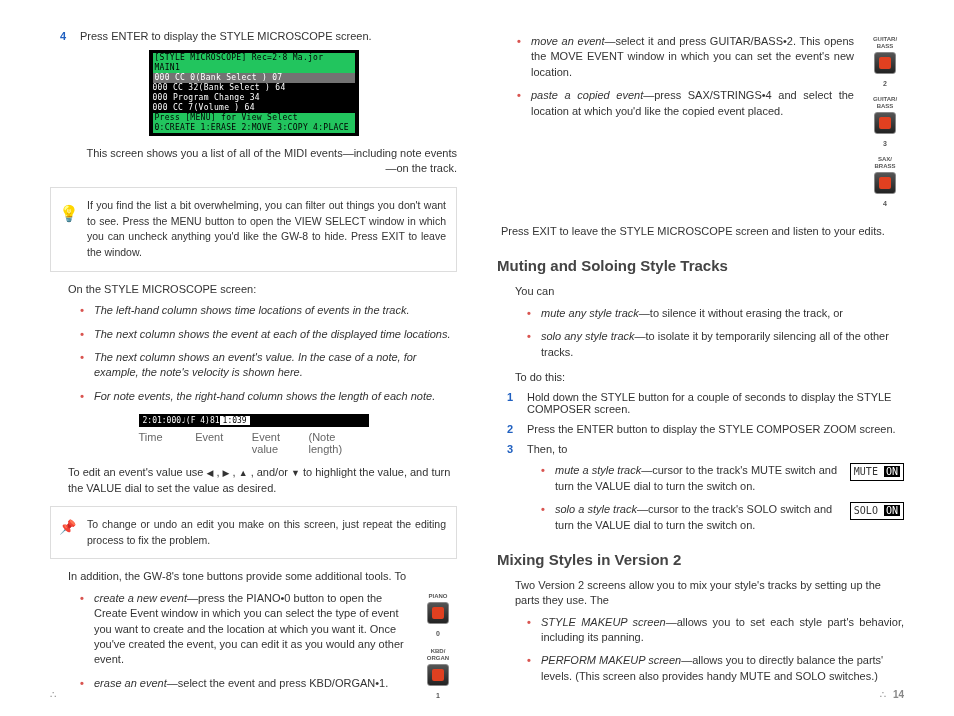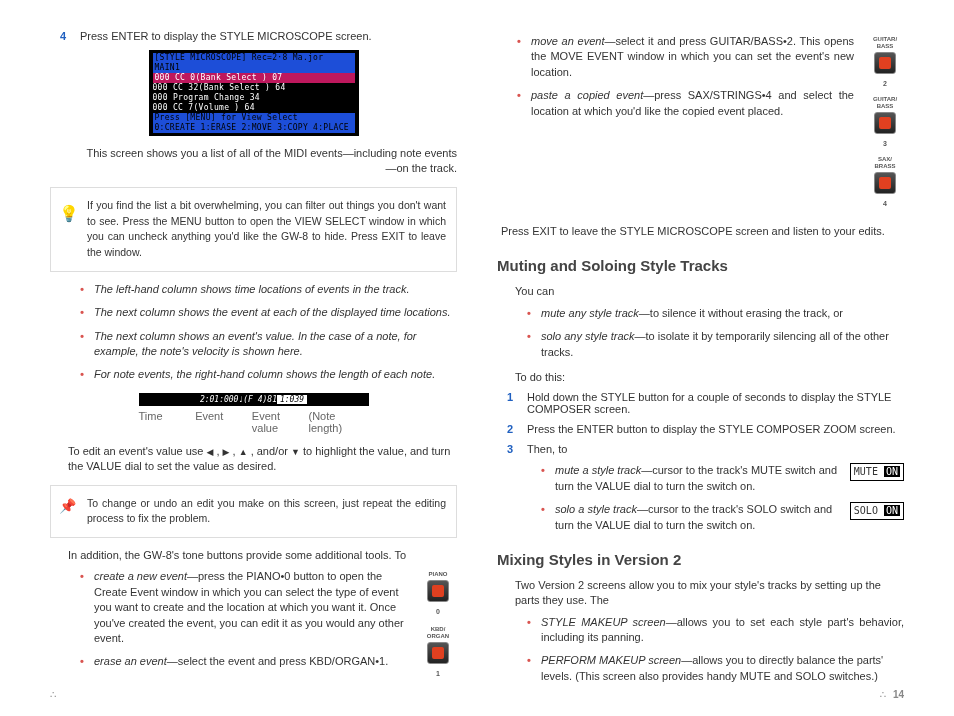--- a/index.html
+++ b/index.html
@@ -16,33 +16,33 @@
   .columns { display: flex; gap: 40px; }
   .col { flex: 1; min-width: 0; }
   .step-line { display: flex; margin-bottom: 8px; }
   .step-num { color: #2060c0; font-weight: bold; width: 30px; flex-shrink:0; padding-left:10px;}
   .step-txt { flex: 1; }
   .lcd {
     width: 210px; margin: 8px auto 10px auto; background:#000;
     font-family: monospace; font-size:8px; line-height:10px; color:#fff;
     padding:3px 4px; letter-spacing:0.3px;
   }
-  .lcd-inv { background:#1d4ed8; color:#000; display:block; padding:0 2px;}
+  .lcd-inv { background:#22c55e; color:#000; display:block; padding:0 2px;}
   .indent-p { margin-left: 32px; margin-bottom:10px; line-height:1.4;text-align:right;}
   .tip-box { border:1px solid #ddd; padding:10px 10px 10px 36px; margin:10px 0; position:relative; font-size:10.5px; line-height:1.5; text-align:justify;}
   .tip-box .bulb { position:absolute; left:8px; top:14px; font-size:16px;}
   .tip-box .pin { position:absolute; left:8px; top:10px; font-size:14px; color:#888;}
   .body-p { margin:10px 0 6px 18px; line-height:1.4;}
   ul.bullets { list-style:none; margin:4px 0 10px 30px;}
   ul.bullets > li { position:relative; padding-left:14px; margin-bottom:8px; line-height:1.4;}
   ul.bullets > li::before { content:"•"; position:absolute; left:0; color:#d9534f; font-weight:bold;}
   ul.bullets.sub { margin-left:44px; }
   .ital { font-style: italic; }
   h2 { font-family: "Trebuchet MS", sans-serif; font-size:15px; color:#444; margin:18px 0 8px 0; font-weight:bold;}
-  .lcd-row { width:230px; margin:6px auto 4px auto; background:#000; color:#fff; font-family:monospace; font-size:8px; padding:2px 4px; display:flex; justify-content:center;font-style:italic;}
+  .lcd-row { width:230px; margin:6px auto 4px auto; background:#000; color:#fff; font-family:monospace; font-size:8px; padding:2px 4px; display:flex; justify-content:flex-start;}
   .lcd-row-inv { background:#fff; color:#000; padding:0 3px;}
   .row-labels { width:230px; margin:0 auto 10px auto; display:flex; font-size:11px; color:#666;}
   .btnpad { float:right; width:38px; text-align:center; margin:2px 0 6px 8px;}
   .btnpad .cap { font-size:6px; font-weight:bold; color:#555; line-height:7px; display:block;}
   .btnpad .pad { width:22px;height:22px; margin:2px auto; background:linear-gradient(#555,#222); border:1px solid #888; border-radius:3px; display:flex; align-items:center; justify-content:center;}
   .btnpad .pad .inner{width:12px;height:12px;background:#e04020;border-radius:2px;}
   .btnpad .sub { font-size:7px; font-weight:bold; color:#555;}
   .switch-img { float:right; font-family:monospace; font-size:10px; border:1px solid #000; padding:1px 3px; background:#fff; margin-left:6px;}
   .switch-img .on{background:#000;color:#fff;padding:0 2px;}
   .footer{position:absolute;bottom:16px;left:50px;right:50px;display:flex;justify-content:space-between;font-size:10px;color:#888;}
@@ -56,35 +56,36 @@
 <div class="columns">
 
   <div class="col">
     <div class="step-line">
       <span class="step-num">4</span>
       <span class="step-txt">Press ENTER to display the STYLE MICROSCOPE screen.</span>
     </div>
 
     <div class="lcd">
       <span class="lcd-inv">[STYLE MICROSCOPE]  Rec=2·8  Ma.jor  MAIN1</span>
-      <span class="lcd-inv" style="background:#be185d;color:#fff">000    CC  0(Bank Select )  07</span>
+      <span class="lcd-inv" style="background:#737373;color:#fff">000    CC  0(Bank Select )  07</span>
       <div>000    CC 32(Bank Select )  64</div>
       <div>000    Program Change        34</div>
       <div>000    CC  7(Volume      )  64</div>
       <span class="lcd-inv">Press [MENU] for View Select</span>
       <span class="lcd-inv">0:CREATE 1:ERASE 2:MOVE 3:COPY 4:PLACE</span>
     </div>
 
     <p class="indent-p">This screen shows you a list of all of the MIDI events—including note events—on the track.</p>
 
     <div class="tip-box">
       <span class="bulb">💡</span>
       <span>If you find the list a bit overwhelming, you can filter out things you don't want to see. Press the MENU button to open the VIEW SELECT window in which you can uncheck anything you'd like the GW-8 to hide. Press EXIT to leave the window.</span>
     </div>
 
+    <p class="body-p">On the STYLE MICROSCOPE screen:</p>
     <ul class="bullets">
       <li class="ital">The left-hand column shows time locations of events in the track.</li>
       <li class="ital">The next column shows the event at each of the displayed time locations.</li>
       <li class="ital">The next column shows an event's value. In the case of a note, for example, the note's velocity is shown here.</li>
       <li class="ital">For note events, the right-hand column shows the length of each note.</li>
     </ul>
 
     <div class="lcd-row">
       <span>2:01:000</span>
       <span>♩(F 4)</span>

